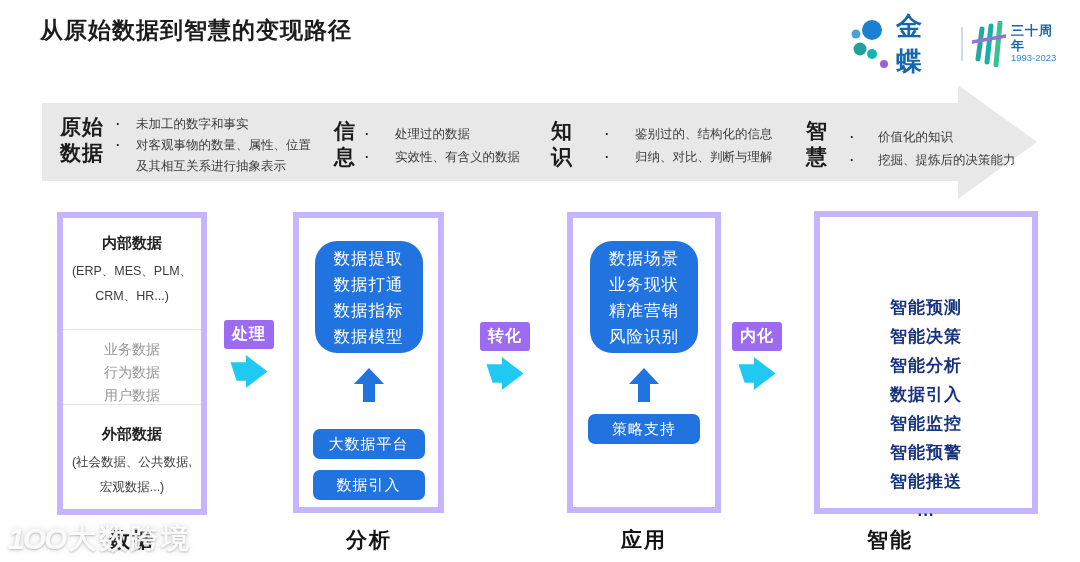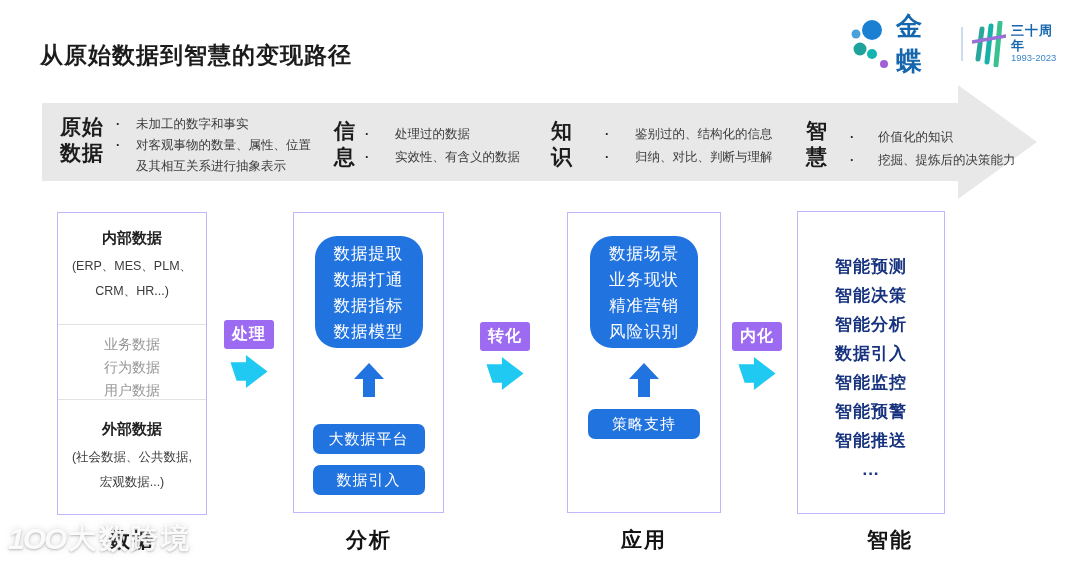--- a/index.html
+++ b/index.html
@@ -2,21 +2,21 @@
 <html><head>
 <meta charset="utf-8">
 <style>
   html,body{margin:0;padding:0;}
   body{
     width:1080px;height:562px;position:relative;overflow:hidden;
     background:#ffffff;font-family:"Liberation Sans","DejaVu Sans",sans-serif;
   }
   
   .page-title{
-    position:absolute;left:40px;top:40px;font-size:23px;font-weight:bold;
+    position:absolute;left:40px;top:15px;font-size:23px;font-weight:bold;
     color:#1c1c1c;letter-spacing:1px;
   }
   
   .logo{position:absolute;left:850px;top:16px;width:215px;height:56px;display:flex;align-items:center;}
   .logo-dots{width:42px;height:52px;flex:0 0 auto;}
   .logo-brand{font-size:26px;font-weight:bold;color:#1566ad;margin-left:4px;letter-spacing:2px;}
   .logo-divider{width:2px;height:34px;background:#ccdcec;margin:0 9px 0 11px;}
   .logo-mark{width:34px;height:46px;flex:0 0 auto;}
   .logo-anniv{display:flex;flex-direction:column;margin-left:5px;line-height:1.15;}
   .logo-anniv .a1{font-size:13px;font-weight:bold;color:#1566ad;letter-spacing:1px;}
@@ -38,21 +38,21 @@
   #s1 li{margin-bottom:2px;}
   #s2{left:551px;top:118px;}
   #s2 .stage-bullets{margin-left:32px;margin-top:6px;}
   #s2 .dot{width:30px;}
   #s2 li{margin-bottom:2px;}
   #s3{left:806px;top:118px;}
   #s3 .stage-bullets{margin-left:22px;margin-top:9px;}
   #s3 .dot{width:28px;}
   #s3 li{margin-bottom:2px;}
   
-  .col-box{position:absolute;background:#fff;border:1px solid #c4b5fd;box-sizing:border-box;}
+  .col-box{position:absolute;background:#fff;border:6px solid #c4b5fd;box-sizing:border-box;}
   #box-data{left:57px;top:212px;width:150px;height:303px;display:flex;flex-direction:column;text-align:center;}
   .sec1{height:111px;padding-top:16px;box-sizing:border-box;}
   .sec2{height:76px;border-top:1px solid #e3e3e3;border-bottom:1px solid #e3e3e3;padding-top:8px;box-sizing:border-box;}
   .sec3{flex:1;padding-top:20px;box-sizing:border-box;}
   .sec-title{font-size:15px;font-weight:bold;color:#222;margin-bottom:6px;}
   .sec-desc{font-size:12.5px;color:#3c3c3c;line-height:25px;white-space:pre-line;}
   .gray-item{font-size:14px;color:#969696;line-height:23px;}
   #box-analysis{left:293px;top:212px;width:151px;height:301px;text-align:center;}
   #box-application{left:567px;top:212px;width:154px;height:301px;text-align:center;}
   .highlight-box{
@@ -61,21 +61,21 @@
     white-space:pre-line;display:flex;align-items:center;justify-content:center;
     letter-spacing:1px;
   }
   .up-arrow{display:block;margin:15px auto 0;}
   .pill-btn{
     width:112px;height:30px;margin:0 auto;border-radius:7px;background:#2173e0;
     color:#fff;font-size:15px;line-height:30px;letter-spacing:1px;
   }
   .btn1{margin-top:26px;}
   .btn2{margin-top:11px;}
-  #box-intel{left:797px;top:211px;width:148px;height:303px;text-align:center;padding-top:40px;box-sizing:border-box;}
+  #box-intel{left:814px;top:211px;width:224px;height:303px;text-align:center;padding-top:76px;box-sizing:border-box;}
   .intel-item{font-size:17px;font-weight:bold;color:#17337f;line-height:29px;letter-spacing:1px;}
   
   .connector{position:absolute;width:54px;text-align:center;}
   #c0{left:222px;top:320px;}
   #c1{left:478px;top:322px;}
   #c2{left:730px;top:322px;}
   .conn-badge{
     display:inline-block;background:#9d6bf2;color:#fff;font-size:16px;font-weight:bold;
     padding:4px 8px;border-radius:3px;letter-spacing:1px;
   }

